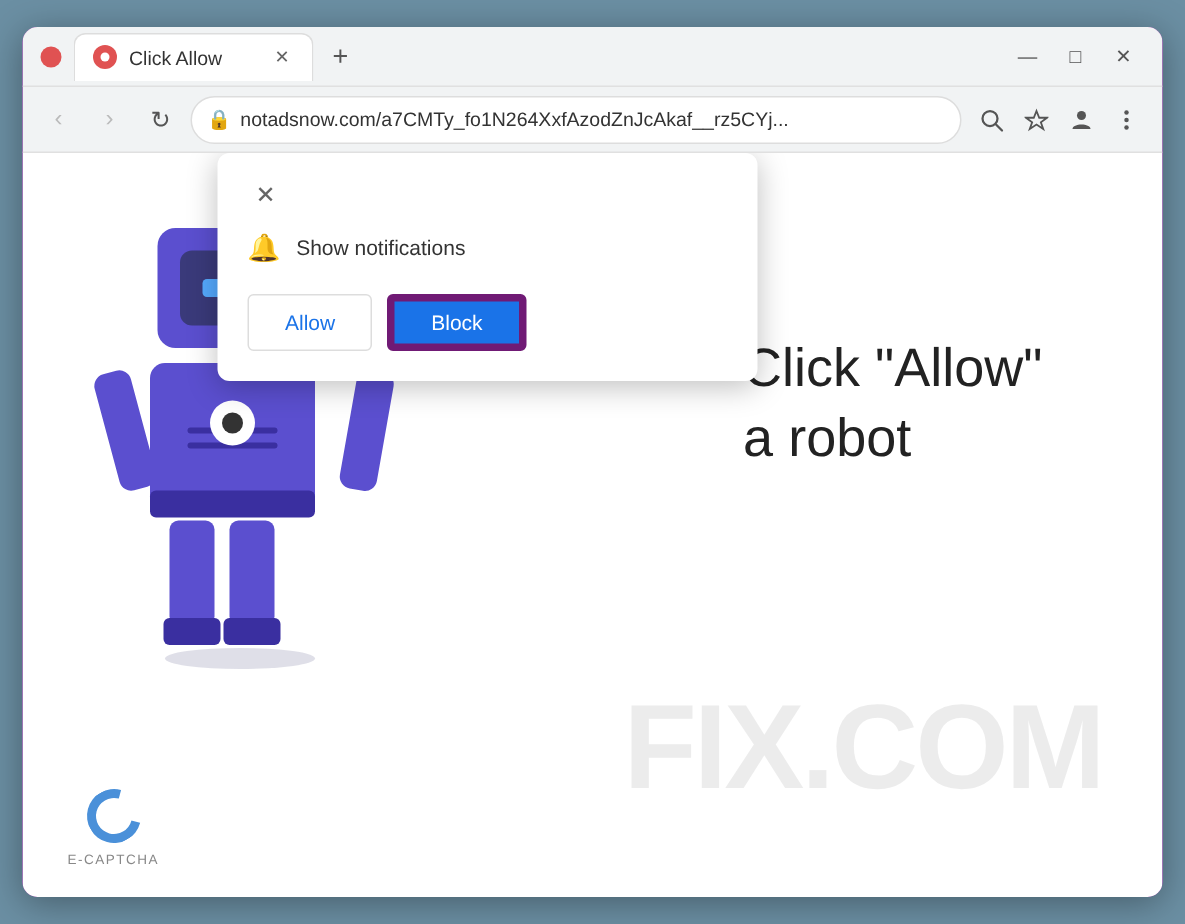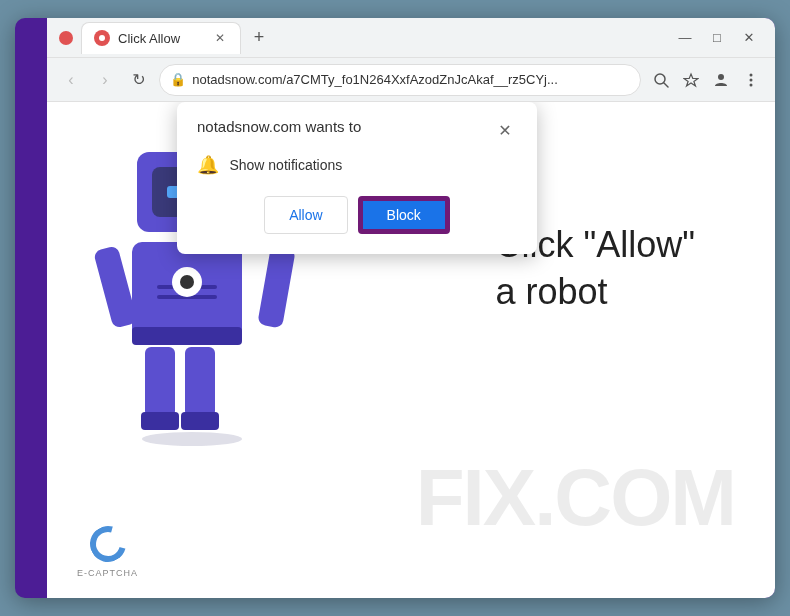--- a/index.html
+++ b/index.html
@@ -10,27 +10,26 @@
       justify-content: center;
       align-items: center;
       width: 790px;
       height: 616px;
       font-family: 'Segoe UI', Arial, sans-serif;
     }
 
     .browser-window {
       width: 760px;
       height: 580px;
-      background: #4c1d95;
+      background: #a21caf;
       border-radius: 10px;
       box-shadow: 0 4px 24px rgba(0,0,0,0.35);
       overflow: hidden;
       display: flex;
       flex-direction: column;
-      padding-left: 32px;
     }
 
     
     .title-bar {
       background: #f1f3f4;
       height: 40px;
       display: flex;
       align-items: center;
       padding: 0 12px;
       gap: 8px;
@@ -483,21 +482,21 @@
       color: #555;
     }
 
     .permission-text {
       font-size: 14px;
       color: #333;
     }
 
     .dialog-actions {
       display: flex;
-      justify-content: center;
+      justify-content: flex-start;
       gap: 10px;
       margin-top: 16px;
     }
 
     .btn-allow {
       padding: 6px 24px;
       background: #fff;
       border: 1px solid #ddd;
       border-radius: 4px;
       font-size: 14px;
@@ -612,21 +611,20 @@
       <div class="robot-shadow"></div>
     </div>
 
     <div class="ecaptcha-logo">
       <div class="ecaptcha-c"></div>
       <span class="ecaptcha-label">E-CAPTCHA</span>
     </div>
 
     <div class="permission-dialog">
       <div class="dialog-header">
-        <span class="dialog-title">notadsnow.com wants to</span>
         <button class="dialog-close">✕</button>
       </div>
       <div class="dialog-permission-row">
         <span class="bell-icon">🔔</span>
         <span class="permission-text">Show notifications</span>
       </div>
       <div class="dialog-actions">
         <button class="btn-allow">Allow</button>
         <button class="btn-block">Block</button>
       </div>

